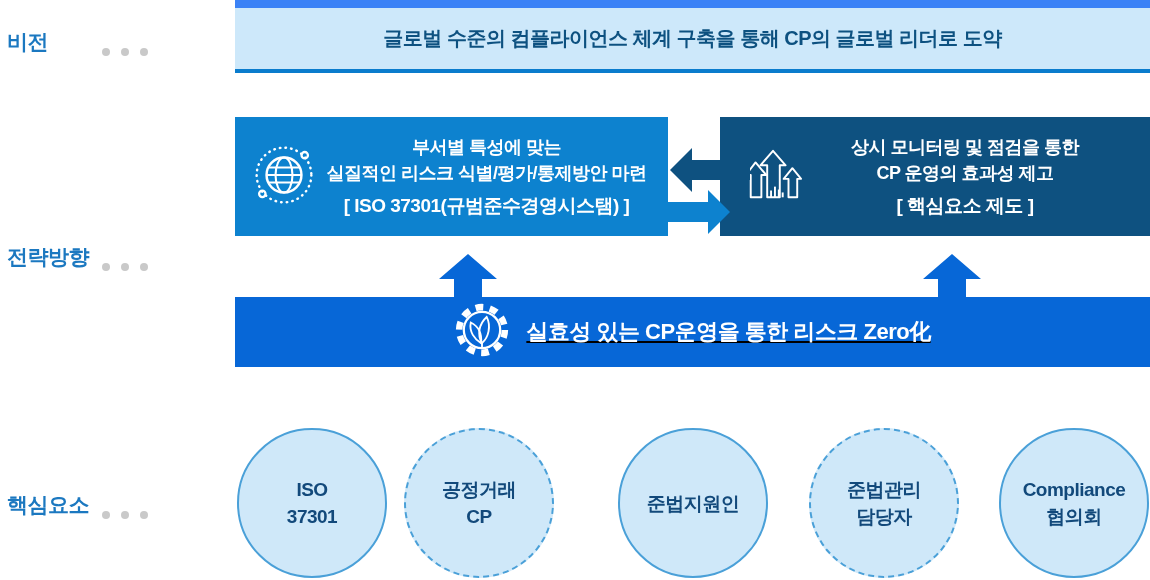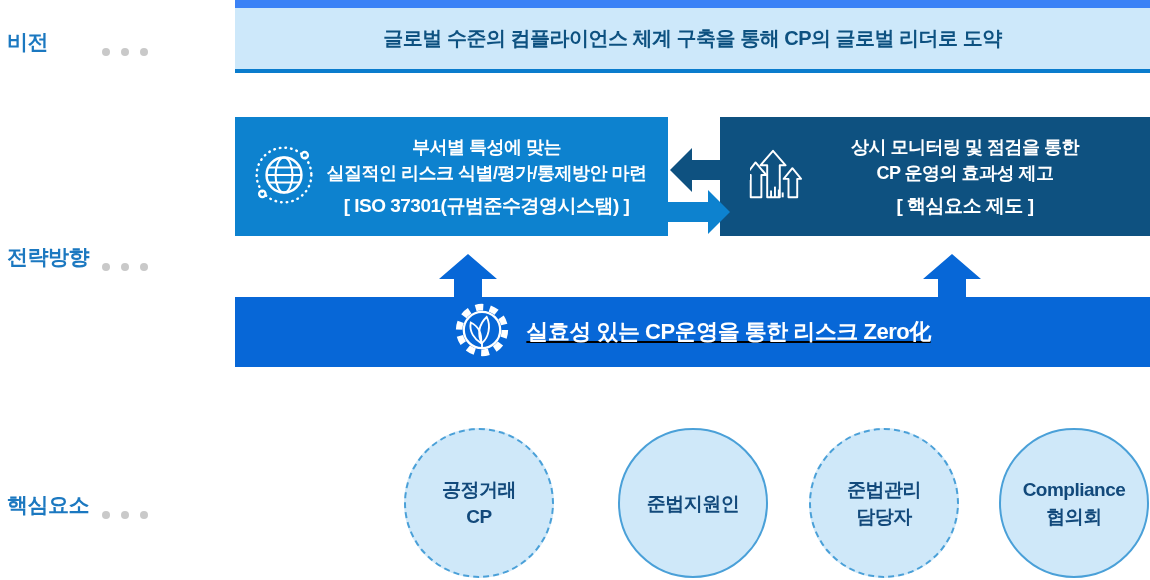--- a/index.html
+++ b/index.html
@@ -260,20 +260,24 @@
         <g stroke="#ffffff" stroke-width="2" fill="none" stroke-linecap="round">
           <path d="M30,44 C25,36 26,24 35,16 C40,26 37,38 30,44 Z"></path>
           <path d="M29,44 C22,40 16,32 18,22 C26,26 30,34 29,44"></path>
           <line x1="30" y1="44" x2="30" y2="48"></line>
         </g>
       </svg>
     </span>
     <span class="goal-text">실효성 있는 CP운영을 통한 리스크 Zero化</span>
   </div>
 
+  <div class="core-circle solid c1">
+    <span class="circle-line">ISO</span>
+    <span class="circle-line">37301</span>
+  </div>
   <div class="core-circle dashed c2">
     <span class="circle-line">공정거래</span>
     <span class="circle-line">CP</span>
   </div>
   <div class="core-circle solid c3">
     <span class="circle-line">준법지원인</span>
     <span class="circle-line"></span>
   </div>
   <div class="core-circle dashed c4">
     <span class="circle-line">준법관리</span>

